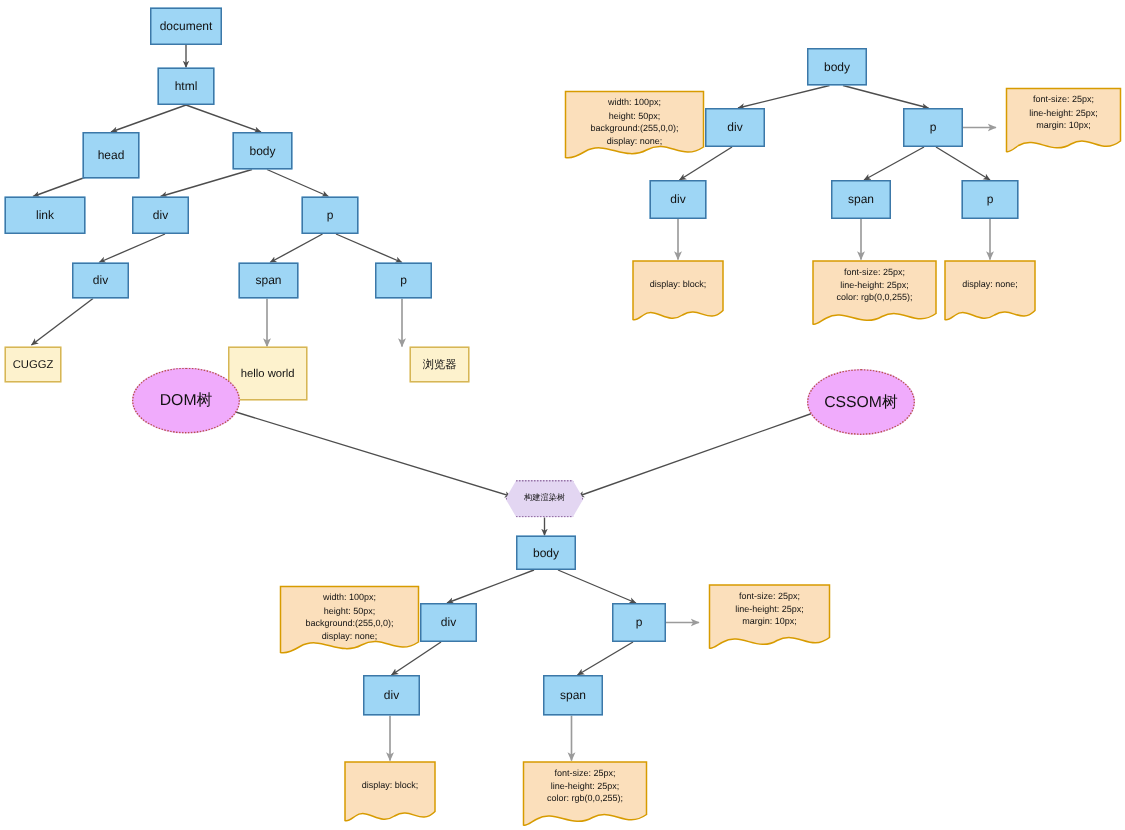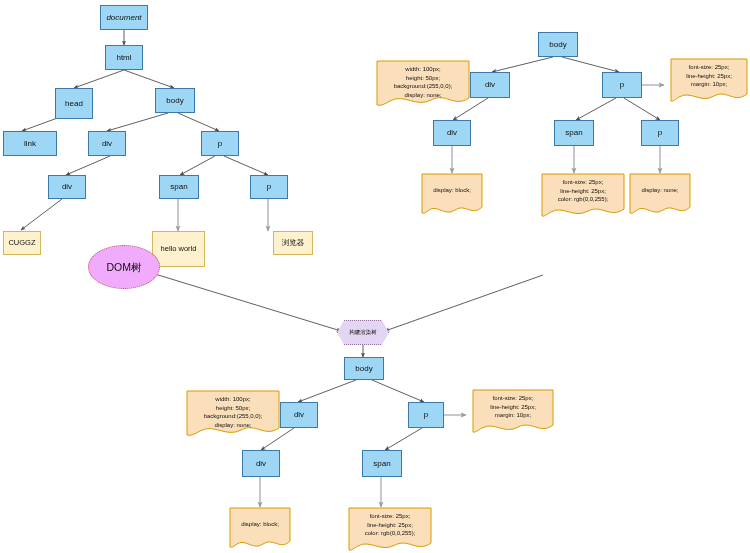--- a/index.html
+++ b/index.html
@@ -111,21 +111,21 @@
       <path d="M381,477 L381,507"></path>
 
       <path d="M469,85 L449,85"></path>
       <path d="M642,85 L664,85"></path>
 
       <path d="M279,415 L259,415"></path>
       <path d="M442,415 L466,415"></path>
     </g>
   </svg>
 
-  <div class="node el" style="left:100px;top:5px;width:48px;height:25px;font-style:italic;">
+  <div class="node el" style="left:100px;top:5px;width:48px;height:25px;">
     <span>document</span>
   </div>
   <div class="node el" style="left:105px;top:45px;width:38px;height:25px;">
     <span>html</span>
   </div>
   <div class="node el" style="left:55px;top:88px;width:38px;height:31px;">
     <span>head</span>
   </div>
   <div class="node el" style="left:155px;top:88px;width:40px;height:25px;">
     <span>body</span>
@@ -215,20 +215,23 @@
   <div class="note" style="left:629px;top:173px;width:62px;height:44px;">
     <svg class="note-svg" viewBox="0 0 62 44" preserveAspectRatio="none">
       <path d="M1,1 L61,1 L61,34 C51,44 45,30 34,37 C24,44 16,31 8,37 C5,39 3,41 1,40 Z" fill="#fbdfbb" stroke="#d79b00" stroke-width="1"></path>
     </svg>
     <div class="note-text" style="padding-top:13px;">display: none;</div>
   </div>
 
   <div class="node ellipse" style="left:88px;top:245px;width:72px;height:44px;">
     <span>DOM树</span>
   </div>
+  <div class="node ellipse" style="left:538px;top:246px;width:72px;height:44px;">
+    <span>CSSOM树</span>
+  </div>
 
   <div class="node hex" style="left:337px;top:320px;width:52px;height:25px;">
     <span>构建渲染树</span>
   </div>
 
   <div class="node el" style="left:344px;top:357px;width:40px;height:23px;">
     <span>body</span>
   </div>
   <div class="node el" style="left:280px;top:402px;width:38px;height:26px;">
     <span>div</span>

